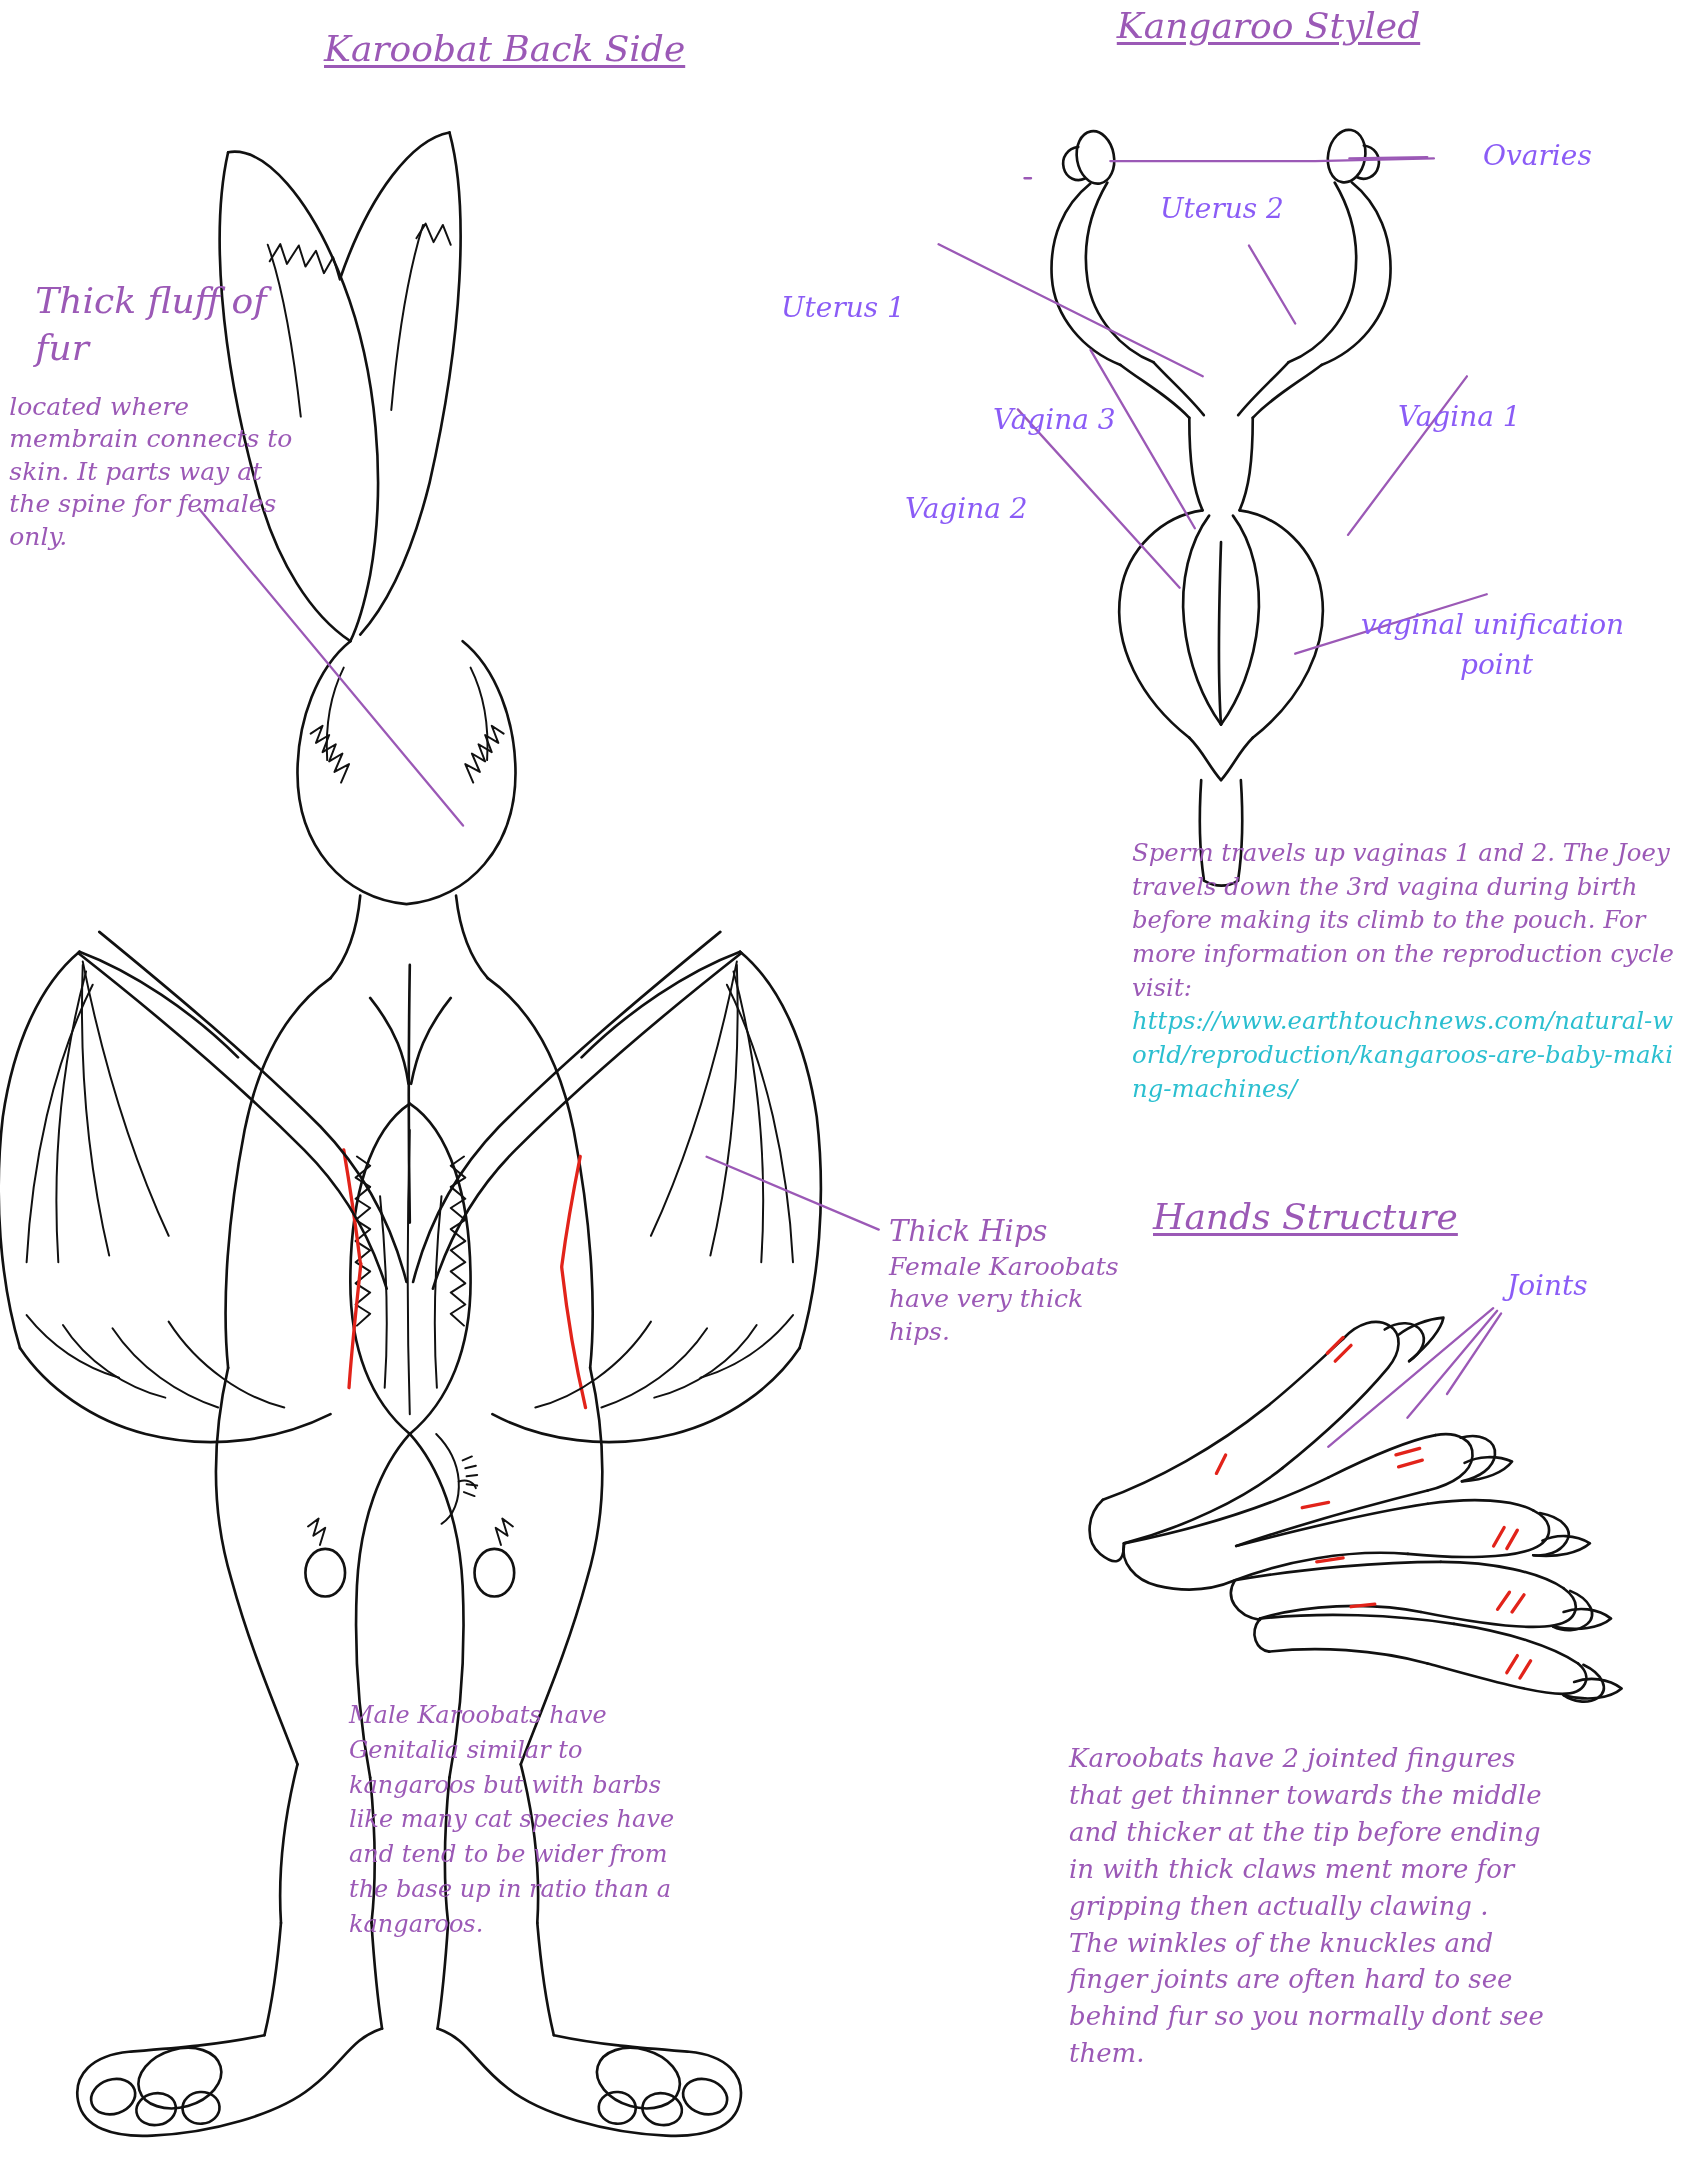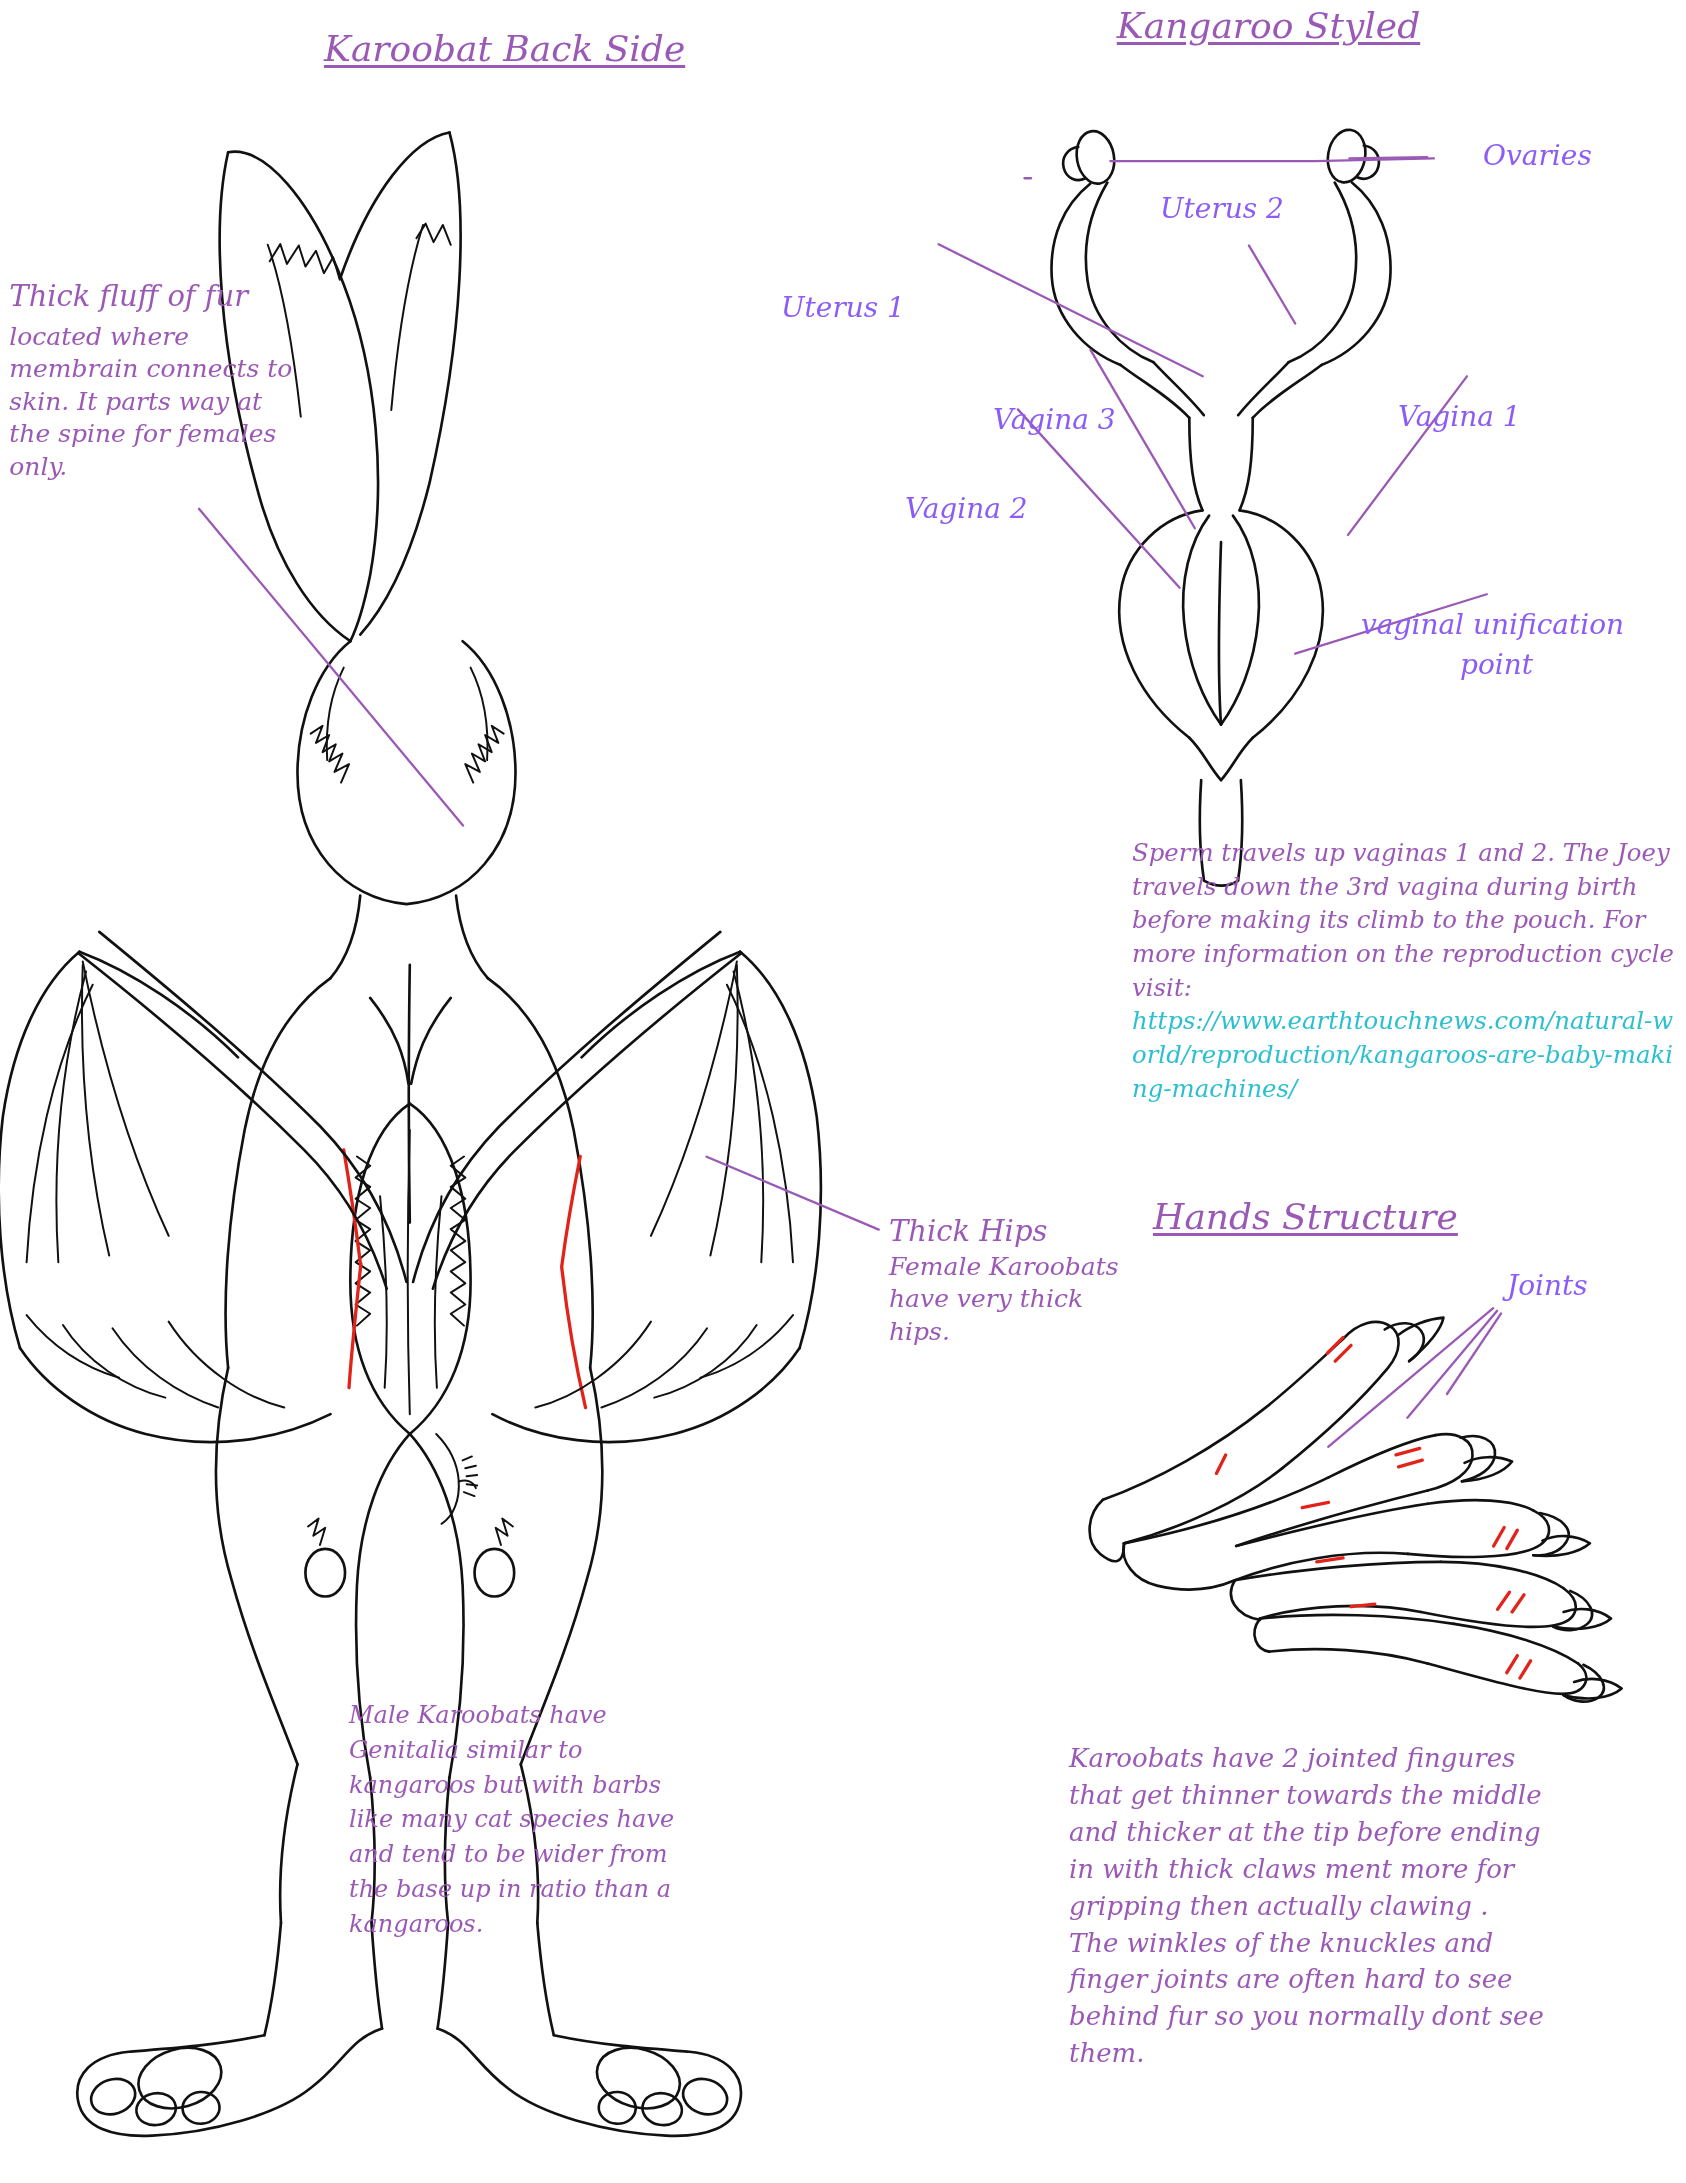--- a/index.html
+++ b/index.html
@@ -198,22 +198,22 @@
 
   <svg class="abs" style="left:192px; top:489px;" width="311" height="363" viewBox="0 0 470 550">
     <path class="lead" d="M10 30 L 410 510"></path>
   </svg>
 
   <svg class="abs" style="left:700px; top:1150px;" width="192" height="93" viewBox="0 0 290 140">
     <path class="lead" d="M10 10 L 270 120"></path>
   </svg>
 
   <div class="abs" style="left:9.3px; top:278px; width:284px;">
-    <div class="note" style="font-size:29px;">Thick fluff of fur</div>
-    <div class="note" style="font-size:25px; margin-top:5px;">located where membrain connects to skin. It parts way at the spine for females only.</div>
+    <div class="note" style="font-size:36px;margin-left:26px;">Thick fluff of fur</div>
+    <div class="note" style="font-size:25px; margin-top:19px;">located where membrain connects to skin. It parts way at the spine for females only.</div>
   </div>
 
   <div class="abs" style="left:889px; top:1213px; width:251px;">
     <div class="note" style="font-size:29px;">Thick Hips</div>
     <div class="note" style="font-size:25px;">Female Karoobats have very thick hips.</div>
   </div>
 
   <div class="abs blurb" style="left:349px; top:1698px; width:330px; font-size:24px; line-height:1.45;">Male Karoobats have  Genitalia similar to kangaroos but with barbs like many cat species have and tend to be wider  from the base up in ratio  than a kangaroos.</div>
 
   <svg class="abs" style="left:991px; top:119px;" width="661" height="714" viewBox="0 0 1000 1080">

